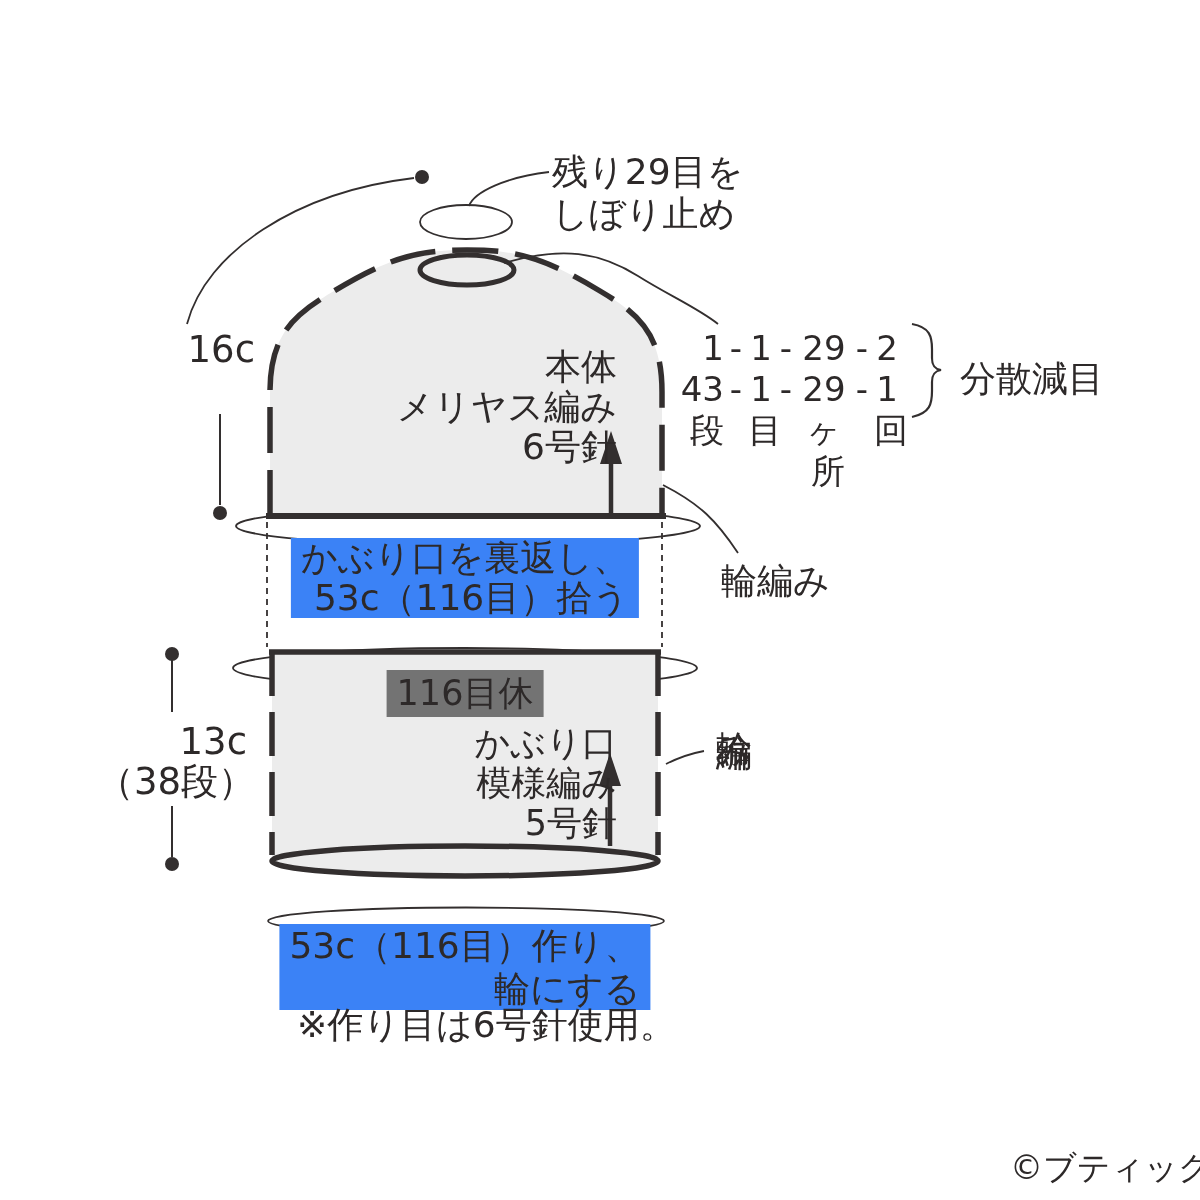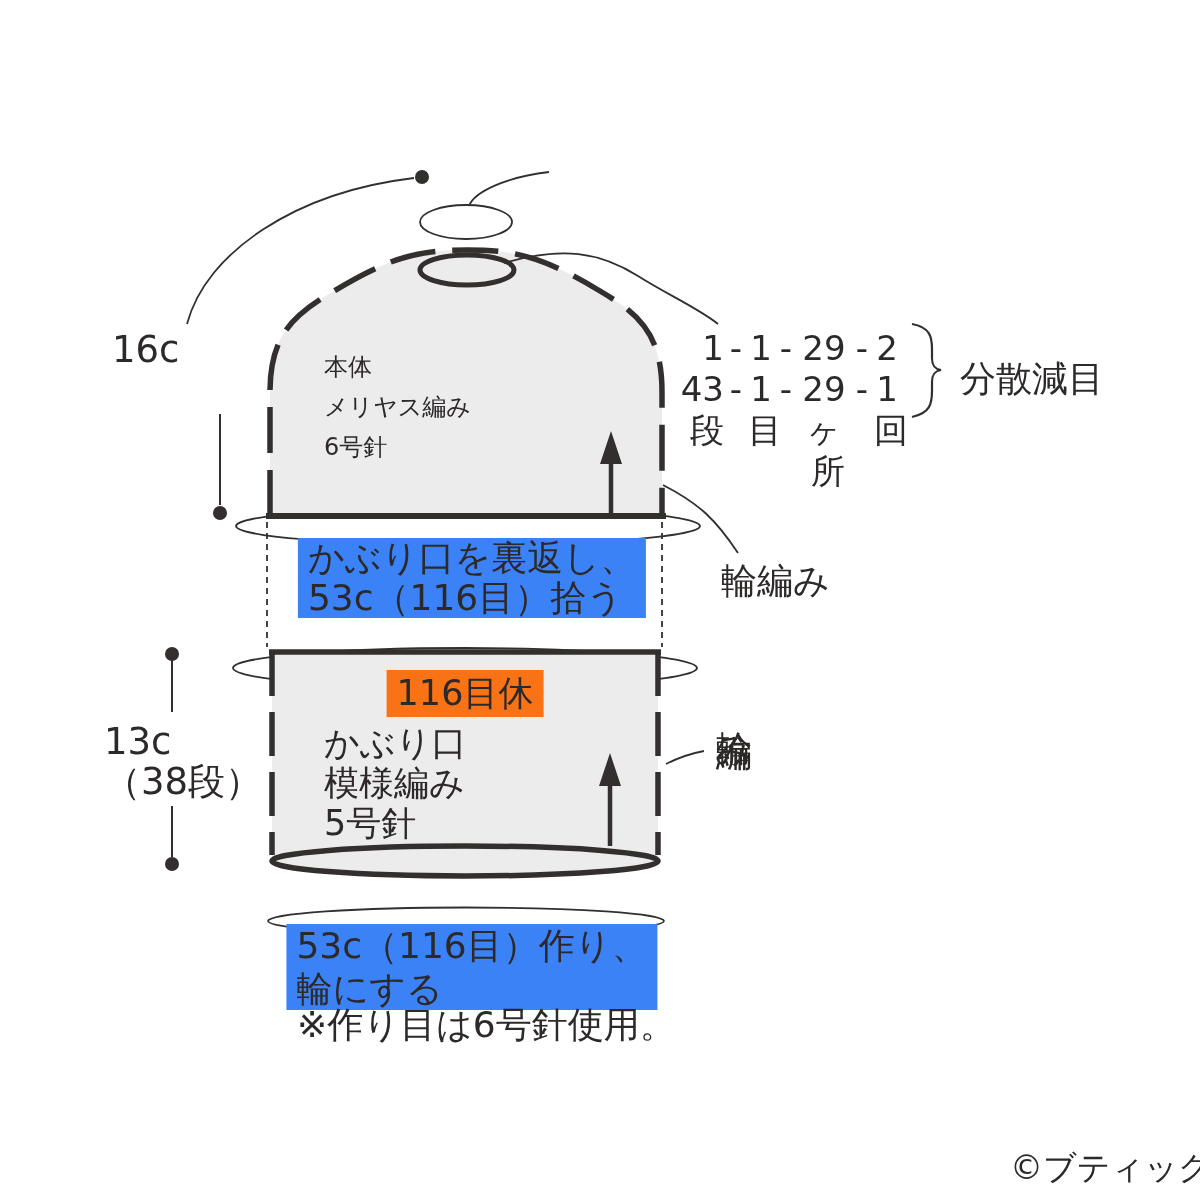--- a/index.html
+++ b/index.html
@@ -2,24 +2,24 @@
 <html><head>
 <meta charset="utf-8">
 <style>
   html,body{margin:0;padding:0;background:#fff;}
   #canvas{
     position:relative;width:1200px;height:1200px;background:#ffffff;overflow:hidden;
     font-family:"DejaVu Sans","Liberation Sans",sans-serif;color:#2d2929;
   }
   #linework{position:absolute;left:0;top:0;width:1200px;height:1200px;}
   .txt{position:absolute;white-space:nowrap;color:#2d2929;}
-  .center{text-align:left;margin-left:7px;}
+  .center{text-align:right;}
   .cx{transform:translateX(-50%);}
   .wbg{background:#3b82f6;padding:0 10px;}
-  .gbg{background:#f97316;padding:0 10px;}
+  .gbg{background:#737373;padding:0 10px;}
   
   .ctab{position:absolute;left:676px;top:328px;font-size:34px;line-height:41px;}
   .crow{display:flex;align-items:flex-start;column-gap:4px;height:41px;}
   .c1{width:48px;text-align:right;}
   .cd{width:16px;text-align:center;}
   .c2{width:26px;text-align:center;}
   .c3{width:52px;text-align:center;}
   .c4{width:26px;text-align:center;}
   .spacer1{width:122px;}
   .vert{writing-mode:vertical-rl;letter-spacing:4px;}
@@ -72,22 +72,26 @@
       <line x1="172" y1="660" x2="172" y2="712" stroke-width="2"></line>
       <line x1="172" y1="806" x2="172" y2="857" stroke-width="2"></line>
       <circle cx="172" cy="864" r="7" fill="#332f2f" stroke="none"></circle>
 
       <path stroke-width="1.8" d="M666,764 C680,757 693,753 704,751"></path>
 
       <path stroke-width="2.2" d="M912,324 C930,327 932,337 932,349 L932,358 C932,366 935,369 941,370 C935,371 932,374 932,382 L932,391 C932,404 930,413 912,417"></path>
     </g>
   </svg>
 
+  <div class="txt" style="left:552px;top:151px;font-size:36px;line-height:42px;">
+    <div>残り29目を</div>
+    <div>しぼり止め</div>
+  </div>
 
-  <div class="txt center" style="left:317px;top:347px;width:300px;font-size:24px;line-height:40px;">
+  <div class="txt center" style="left:317px;top:347px;width:300px;font-size:36px;line-height:40px;">
     <div>本体</div>
     <div>メリヤス編み</div>
     <div>6号針</div>
   </div>
 
   <div class="ctab">
     <div class="crow">
       <span class="c1">1</span>
       <span class="cd">-</span>
       <span class="c2">1</span>

